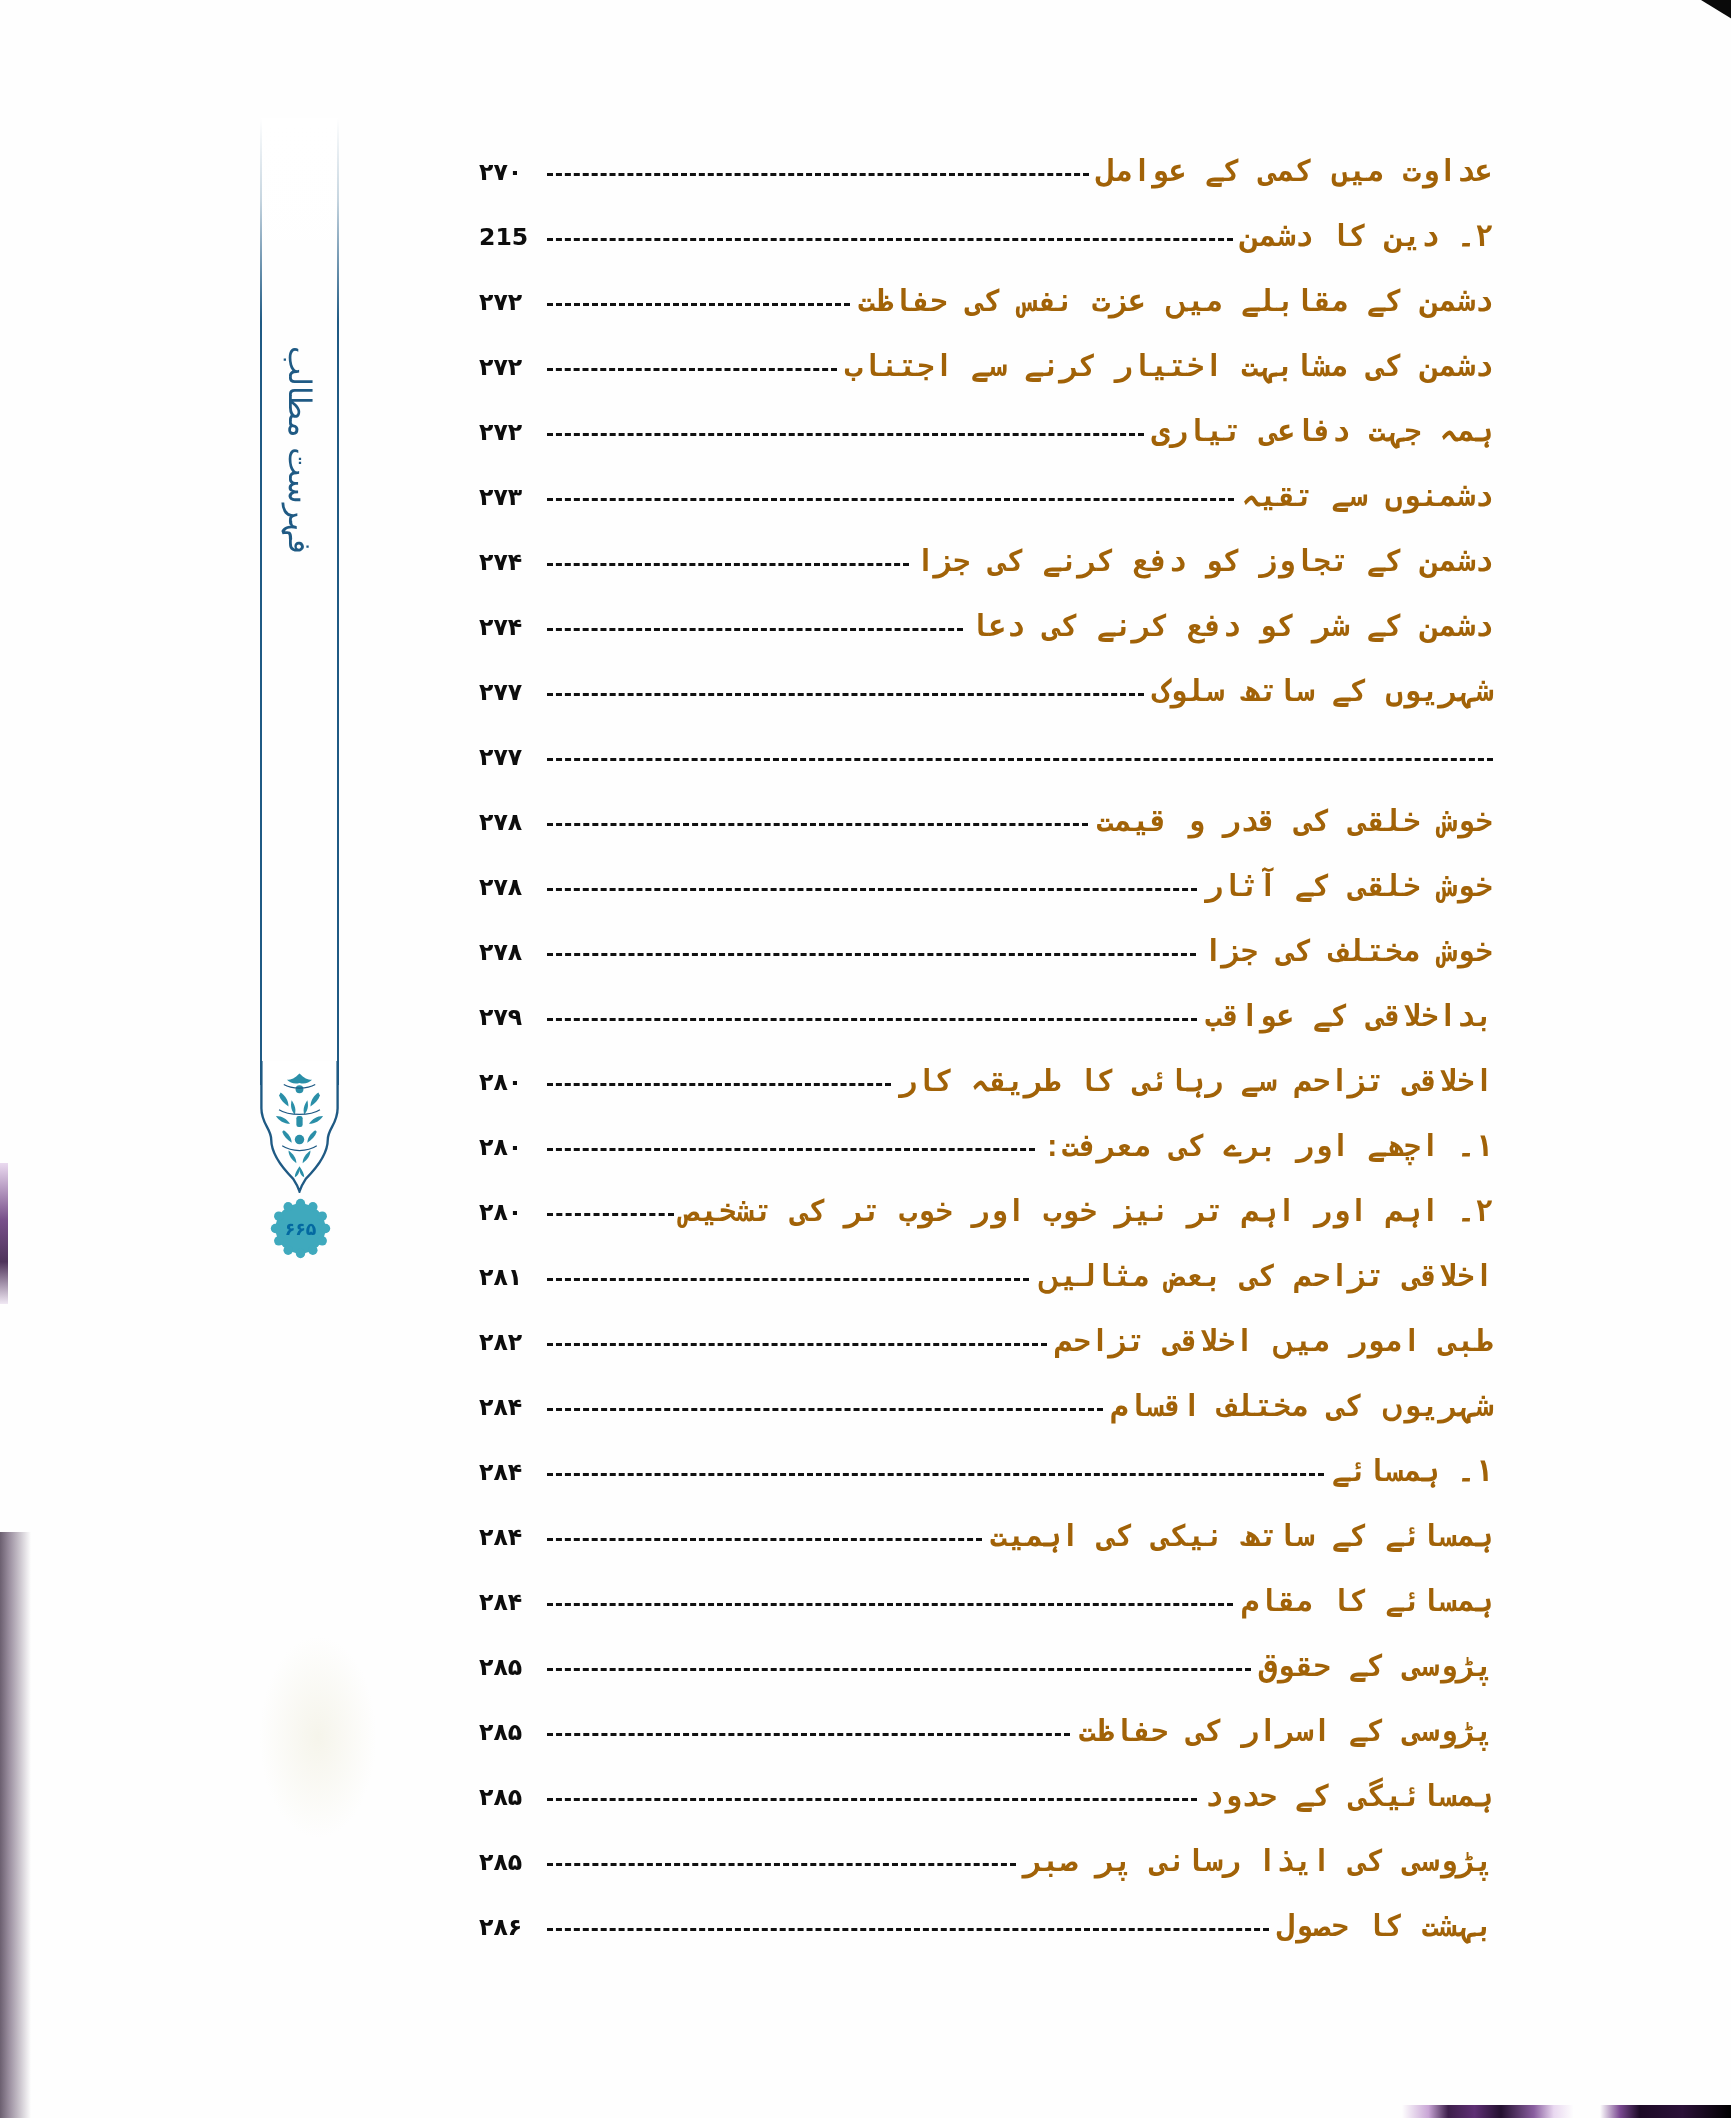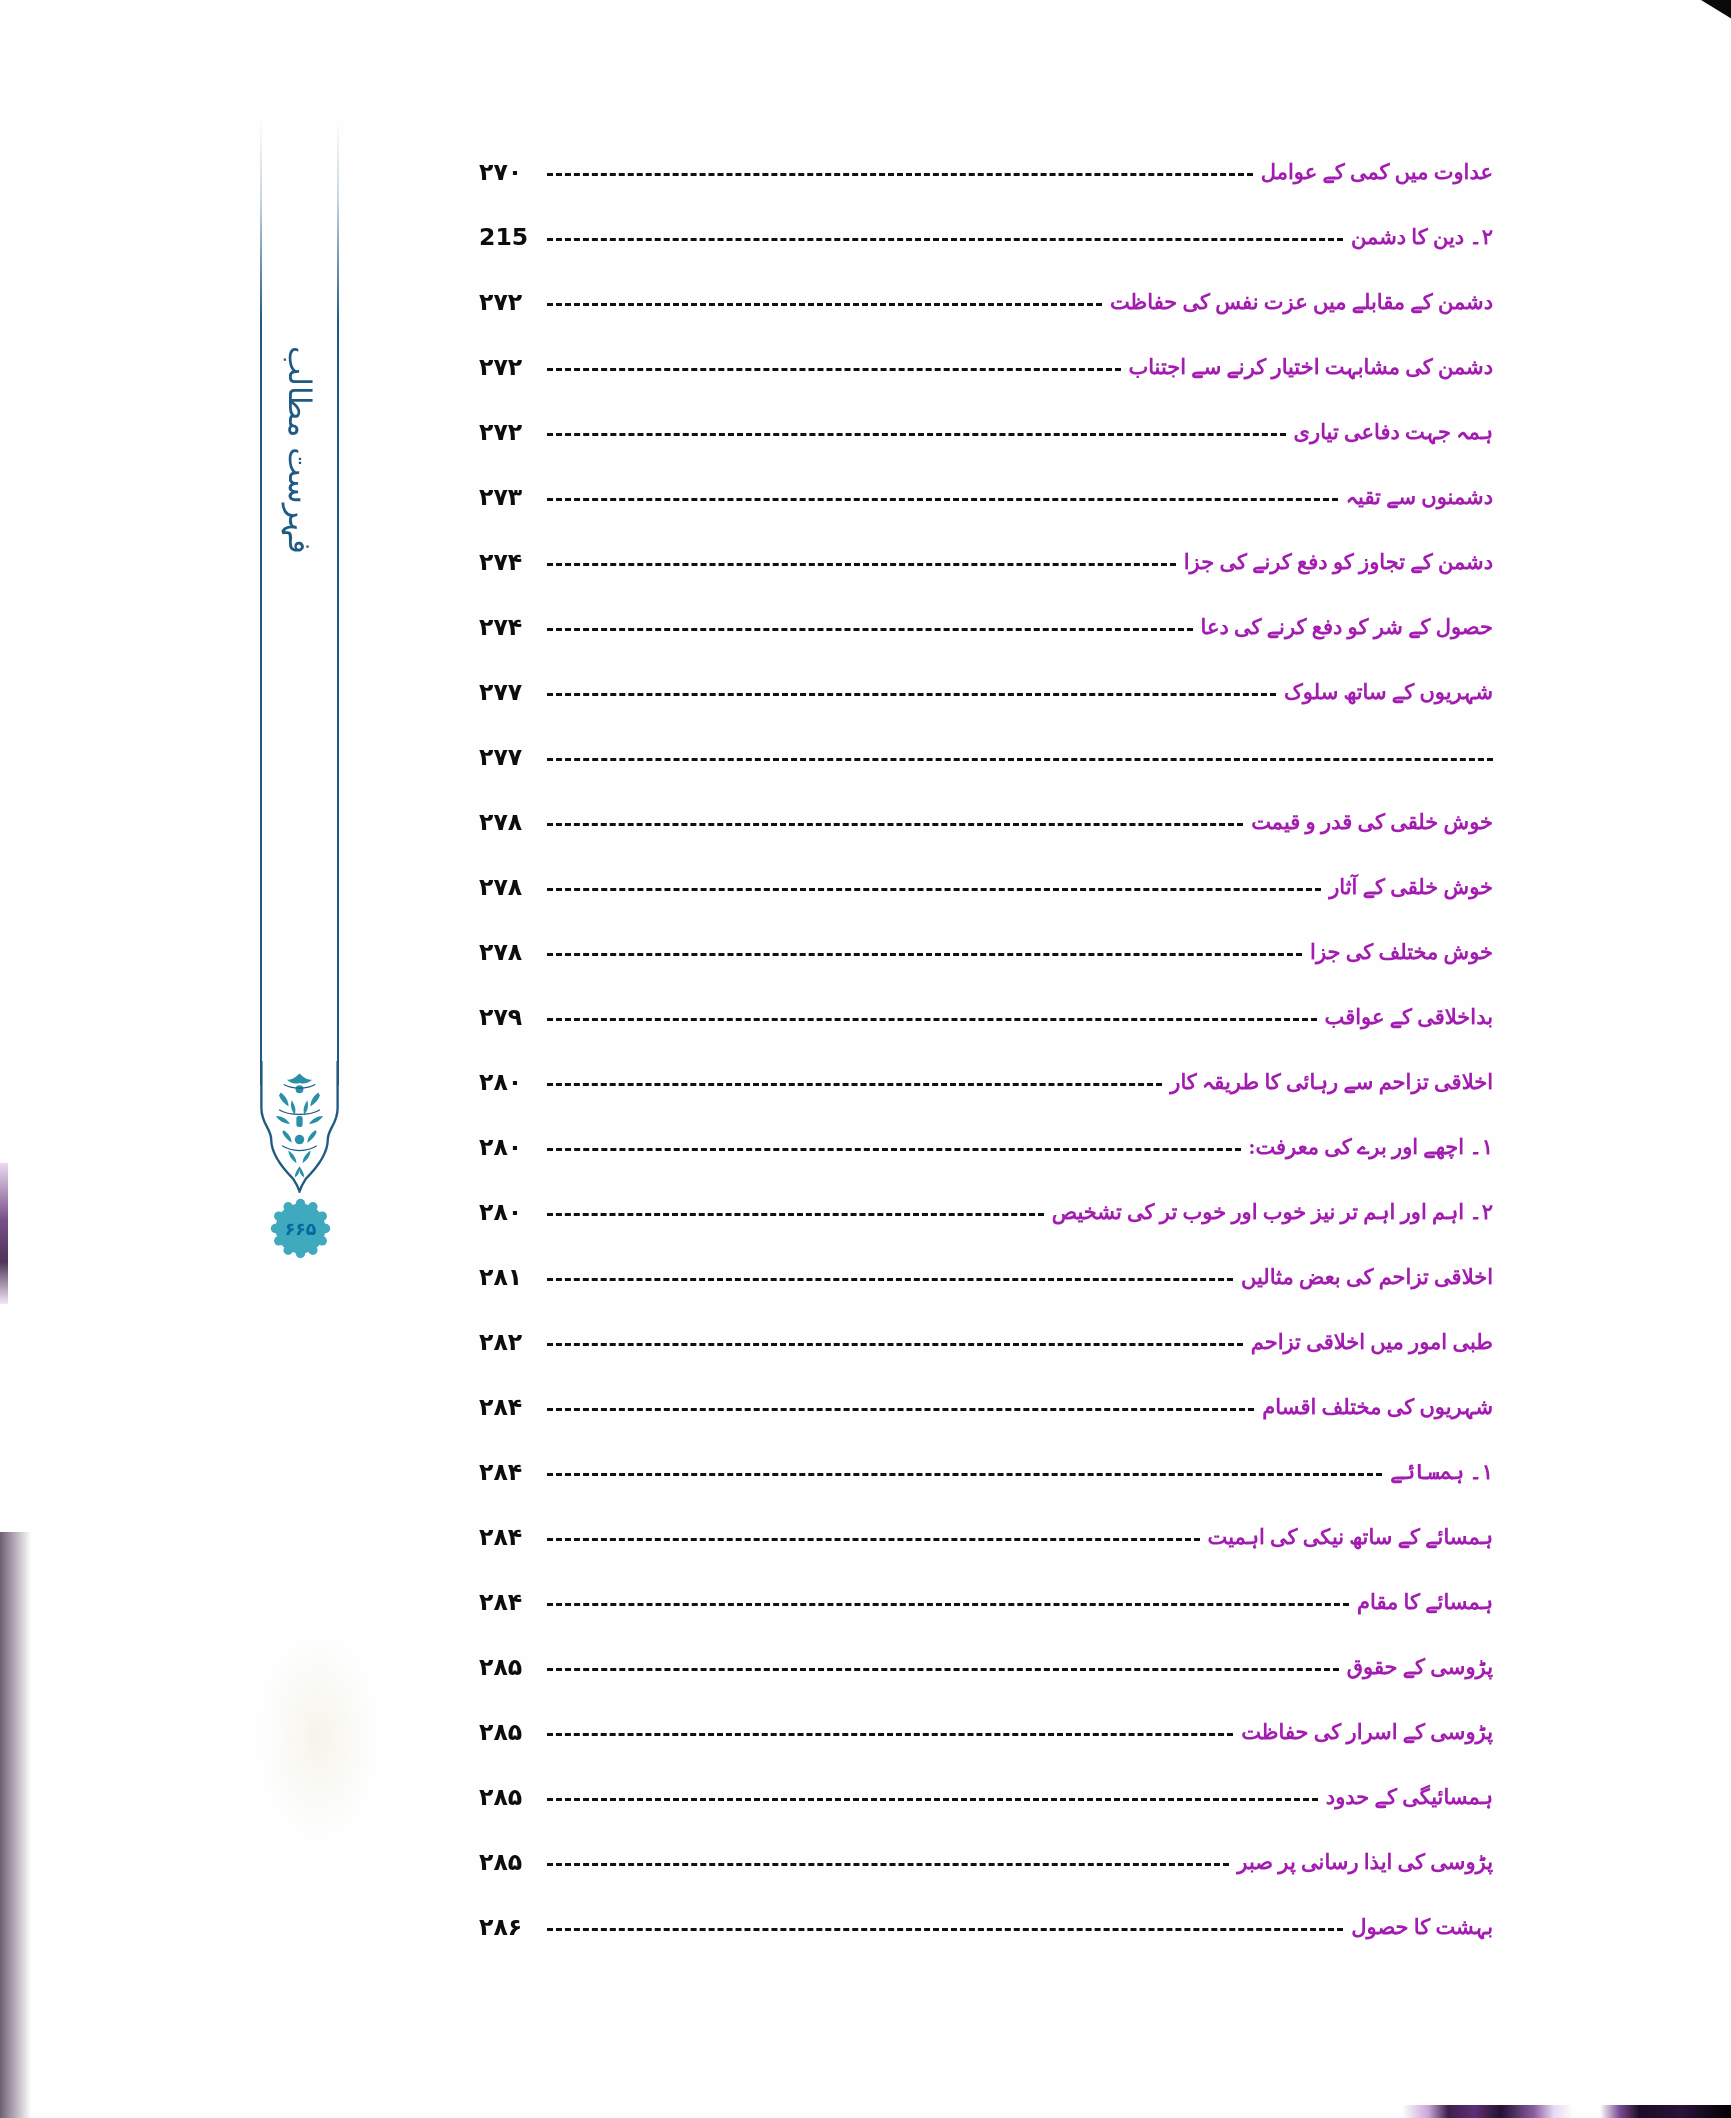--- a/index.html
+++ b/index.html
@@ -132,24 +132,24 @@
     .toc-row {
       position: relative;
       height: 65px;
       display: flex;
       direction: rtl;
       align-items: center;
       cursor: pointer;
     }
     .toc-title {
       flex: 0 0 auto;
-      font-family: Liberation Serif, serif;
+      font-family: Liberation Mono, monospace;
       font-weight: bold;
-      font-size: 21px;
-      color: #a21caf;
+      font-size: 30px;
+      color: #a16207;
       white-space: nowrap;
       padding-left: 7.9px;
       line-height: 1;
     }
     .toc-leader {
       flex: 1 1 auto;
       height: 0;
       border-top: 3.1px dashed #111;
       margin-top: 4.7px;
       min-width: 31px;
@@ -259,21 +259,21 @@
       <span class="toc-title">دشمنوں سے تقیہ</span>
       <span class="toc-leader"></span>
       <span class="toc-page">۲۷۳</span>
     </div>
     <div class="toc-row">
       <span class="toc-title">دشمن کے تجاوز کو دفع کرنے کی جزا</span>
       <span class="toc-leader"></span>
       <span class="toc-page">۲۷۴</span>
     </div>
     <div class="toc-row">
-      <span class="toc-title">حصول کے شر کو دفع کرنے کی دعا</span>
+      <span class="toc-title">دشمن کے شر کو دفع کرنے کی دعا</span>
       <span class="toc-leader"></span>
       <span class="toc-page">۲۷۴</span>
     </div>
     <div class="toc-row">
       <span class="toc-title">شہریوں کے ساتھ سلوک</span>
       <span class="toc-leader"></span>
       <span class="toc-page">۲۷۷</span>
     </div>
     <div class="toc-row">
       <span class="toc-leader"></span>

